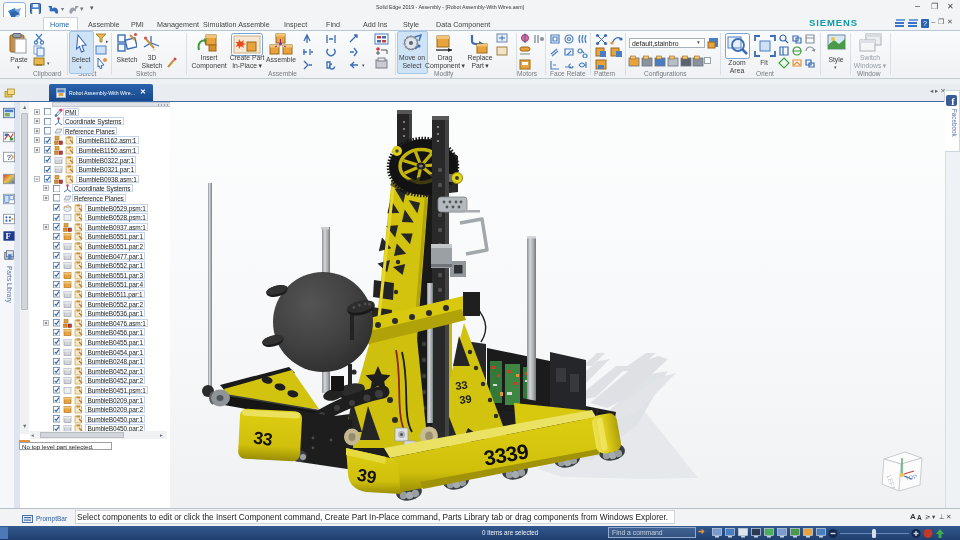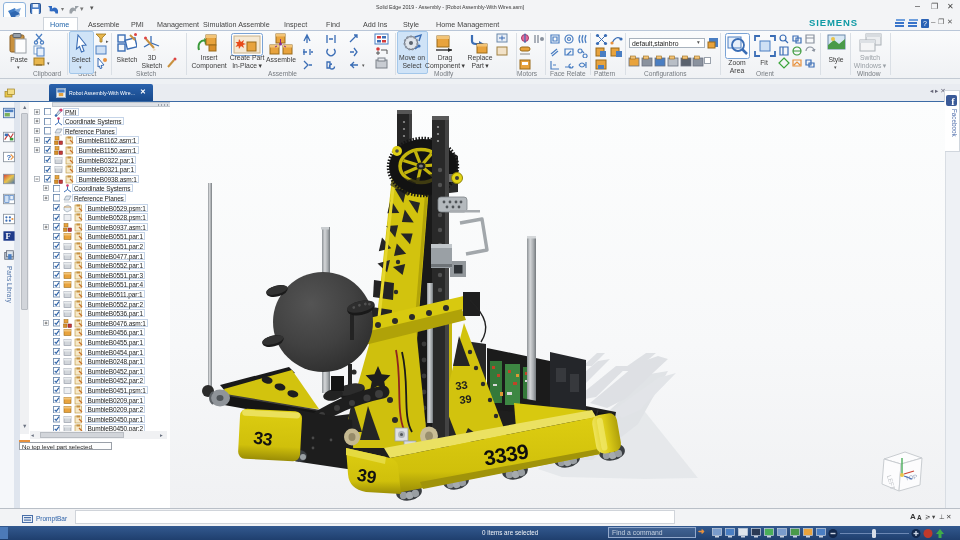--- a/index.html
+++ b/index.html
@@ -49,21 +49,21 @@
 <div class="abs" style="left:43px;top:17px;width:35px;height:13px;background:#fff;border:1px solid #cdd3da;border-bottom:none"></div>
 <div class="t" style="left:50px;top:20px;font-size:7.2px;color:#1e62a8">Home</div>
 <div class="t" style="left:88px;top:20px;font-size:7.2px;color:#444">Assemble</div>
 <div class="t" style="left:131px;top:20px;font-size:7.2px;color:#444">PMI</div>
 <div class="t" style="left:157px;top:20px;font-size:7.2px;color:#444">Management</div>
 <div class="t" style="left:203px;top:20px;font-size:7.2px;color:#444">Simulation Assemble</div>
 <div class="t" style="left:284px;top:20px;font-size:7.2px;color:#444">Inspect</div>
 <div class="t" style="left:326px;top:20px;font-size:7.2px;color:#444">Find</div>
 <div class="t" style="left:363px;top:20px;font-size:7.2px;color:#444">Add Ins</div>
 <div class="t" style="left:403px;top:20px;font-size:7.2px;color:#444">Style</div>
-<div class="t" style="left:436px;top:20px;font-size:7.2px;color:#444">Home Management</div>
+<div class="t" style="left:436px;top:20px;font-size:7.2px;color:#444">Data Component</div>
 
 <div class="t" style="left:809px;top:17px;font-size:9.5px;font-weight:bold;color:#0f9aa5;letter-spacing:0.9px">SIEMENS</div>
 <svg class="abs" style="left:895px;top:19px" width="34" height="9" viewBox="0 0 34 9">
  <g fill="#3a74c9">
         <rect x="0" y="3" width="9" height="2"></rect>
         <rect x="1" y="0" width="9" height="2" fill="#6f9fdd"></rect>
         <rect x="0" y="6" width="9" height="2"></rect>
  <rect x="13" y="3" width="9" height="2"></rect>
         <rect x="14" y="0" width="9" height="2" fill="#6f9fdd"></rect>
         <rect x="13" y="6" width="9" height="2"></rect>
@@ -1480,20 +1480,21 @@
 <div class="t" style="left:958px;top:109px;font-size:6.3px;color:#4868a8;transform:rotate(90deg);transform-origin:0 0">Facebook</div>
 
 <div class="abs" style="left:0;top:508px;width:960px;height:18px;background:#f2f3f5;border-top:1px solid #b9bfc7"></div>
 <svg class="abs" style="left:22px;top:515px" width="11" height="8" viewBox="0 0 11 8">
  <rect x="0.5" y="0.5" width="10" height="7" fill="#e8eef6" stroke="#4a6fa8"></rect>
  <rect x="2" y="2" width="7" height="1.2" fill="#4a6fa8"></rect>
       <rect x="2" y="4.5" width="7" height="1.2" fill="#4a6fa8"></rect>
 </svg>
 <div class="t" style="left:36px;top:515px;font-size:6.5px;color:#2e62a8">PromptBar</div>
 <div class="abs" style="left:75px;top:510px;width:600px;height:14px;background:#fff;border:1px solid #d0d4da"></div>
+<div class="t" style="left:77px;top:513px;font-size:8.25px;color:#222">Select components to edit or click the Insert Component command, Create Part In-Place command, Parts Library tab or drag components from Windows Explorer.</div>
 <div class="t" style="left:910px;top:512px;font-size:8px;color:#333;font-weight:bold">A</div>
 <div class="t" style="left:917px;top:514px;font-size:6.5px;color:#333;font-weight:bold">A</div>
 <div class="t" style="left:925px;top:513px;font-size:6.5px;color:#444">≽</div>
 <div class="t" style="left:932px;top:513px;font-size:6.5px;color:#444">▾</div>
 <div class="t" style="left:939px;top:513px;font-size:6.5px;color:#444">⊥</div>
 <div class="t" style="left:946px;top:513px;font-size:6.5px;color:#444">✕</div>
 
 <div class="abs" style="left:0;top:526px;width:960px;height:14px;background:linear-gradient(#33598f,#1f3f6e)"></div>
 <div class="abs" style="left:0;top:527px;width:8px;height:12px;background:#4c7ab8"></div>
 <div class="t" style="left:482px;top:529px;font-size:6.3px;color:#f0f3f8">0 items are selected</div>

